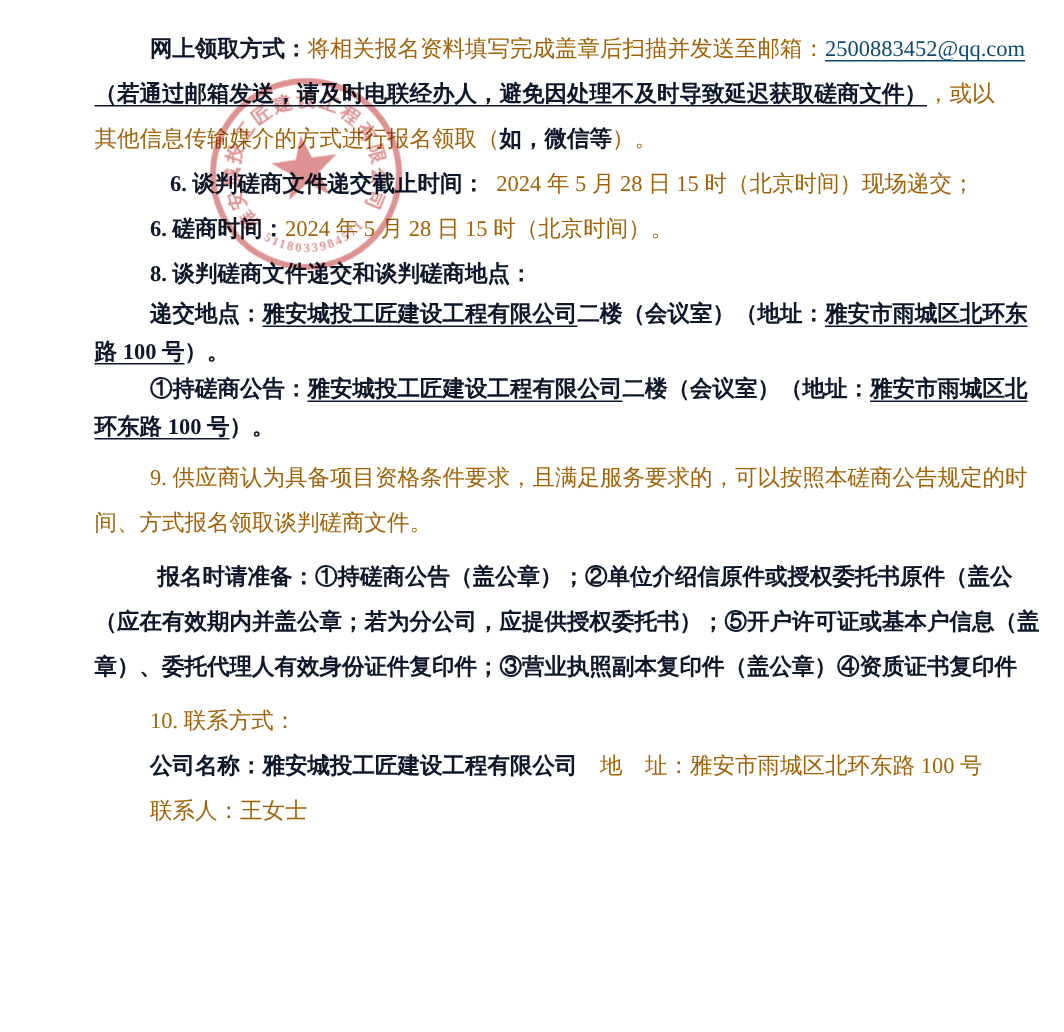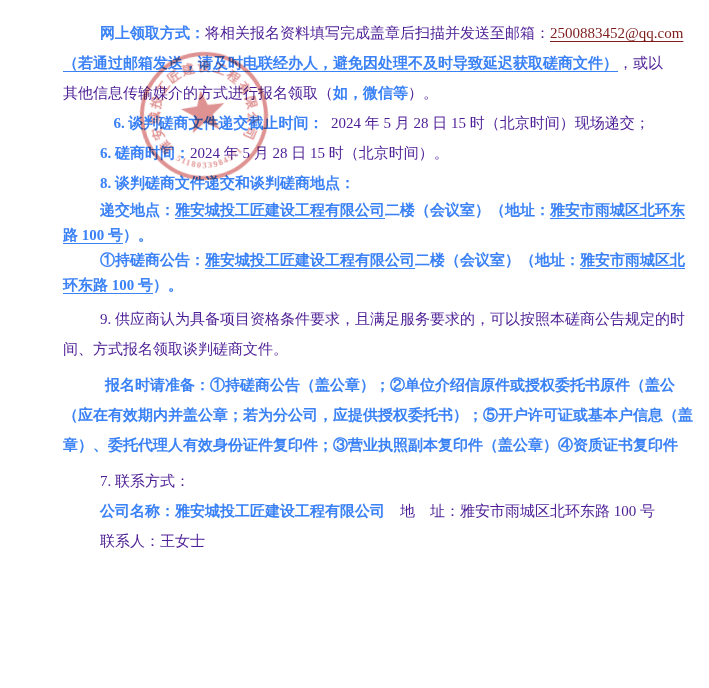--- a/index.html
+++ b/index.html
@@ -22,29 +22,29 @@
     width: 600px;
     font-size: 15px;
     z-index: 1;
   }
   .line {
     line-height: 30px;
     white-space: pre;
   }
   .para.tight .line { line-height: 25px; }
   .para.gap { margin-top: 6px; }
-  .seg { color: #4c1d95; }
-  .seg.b { font-weight: bold; color: #3b82f6; }
+  .seg { color: #a16207; }
+  .seg.b { font-weight: bold; color: #0f172a; }
   .seg.u {
     text-decoration: underline;
     text-underline-offset: 3px;
     text-decoration-thickness: 1px;
   }
   .seg.link {
-    color: #7f1d1d;
+    color: #0c4a6e;
     cursor: pointer;
     margin-top: 44px;
   }
   .seal {
     position: absolute;
     left: 104px;
     top: 16px;
     z-index: 2;
     mix-blend-mode: multiply;
     opacity: 0.6;
@@ -86,21 +86,21 @@
     <div class="para gap">
       <div class="line" style="padding-left: 37px;"><span class="seg">9. 供应商认为具备项目资格条件要求，且满足服务要求的，可以按照本磋商公告规定的时</span></div>
       <div class="line"><span class="seg">间、方式报名领取谈判磋商文件。</span></div>
     </div>
     <div class="para gap">
       <div class="line" style="padding-left: 42px;"><span class="seg b">报名时请准备：①持磋商公告（盖公章）；②单位介绍信原件或授权委托书原件（盖公</span></div>
       <div class="line"><span class="seg b">（应在有效期内并盖公章；若为分公司，应提供授权委托书）；⑤开户许可证或基本户信息（盖</span></div>
       <div class="line"><span class="seg b">章）、委托代理人有效身份证件复印件；③营业执照副本复印件（盖公章）④资质证书复印件</span></div>
     </div>
     <div class="para gap">
-      <div class="line" style="padding-left: 37px;"><span class="seg">7. 联系方式：</span></div>
+      <div class="line" style="padding-left: 37px;"><span class="seg">10. 联系方式：</span></div>
     </div>
     <div class="para">
       <div class="line" style="padding-left: 37px;"><span class="seg b">公司名称：雅安城投工匠建设工程有限公司</span><span class="seg">　地　址：雅安市雨城区北环东路 100 号</span></div>
     </div>
     <div class="para">
       <div class="line" style="padding-left: 37px;"><span class="seg">联系人：王女士</span></div>
     </div>
   </div>
 
 <svg class="seal" width="200" height="200" viewBox="0 0 200 200" aria-hidden="true">

